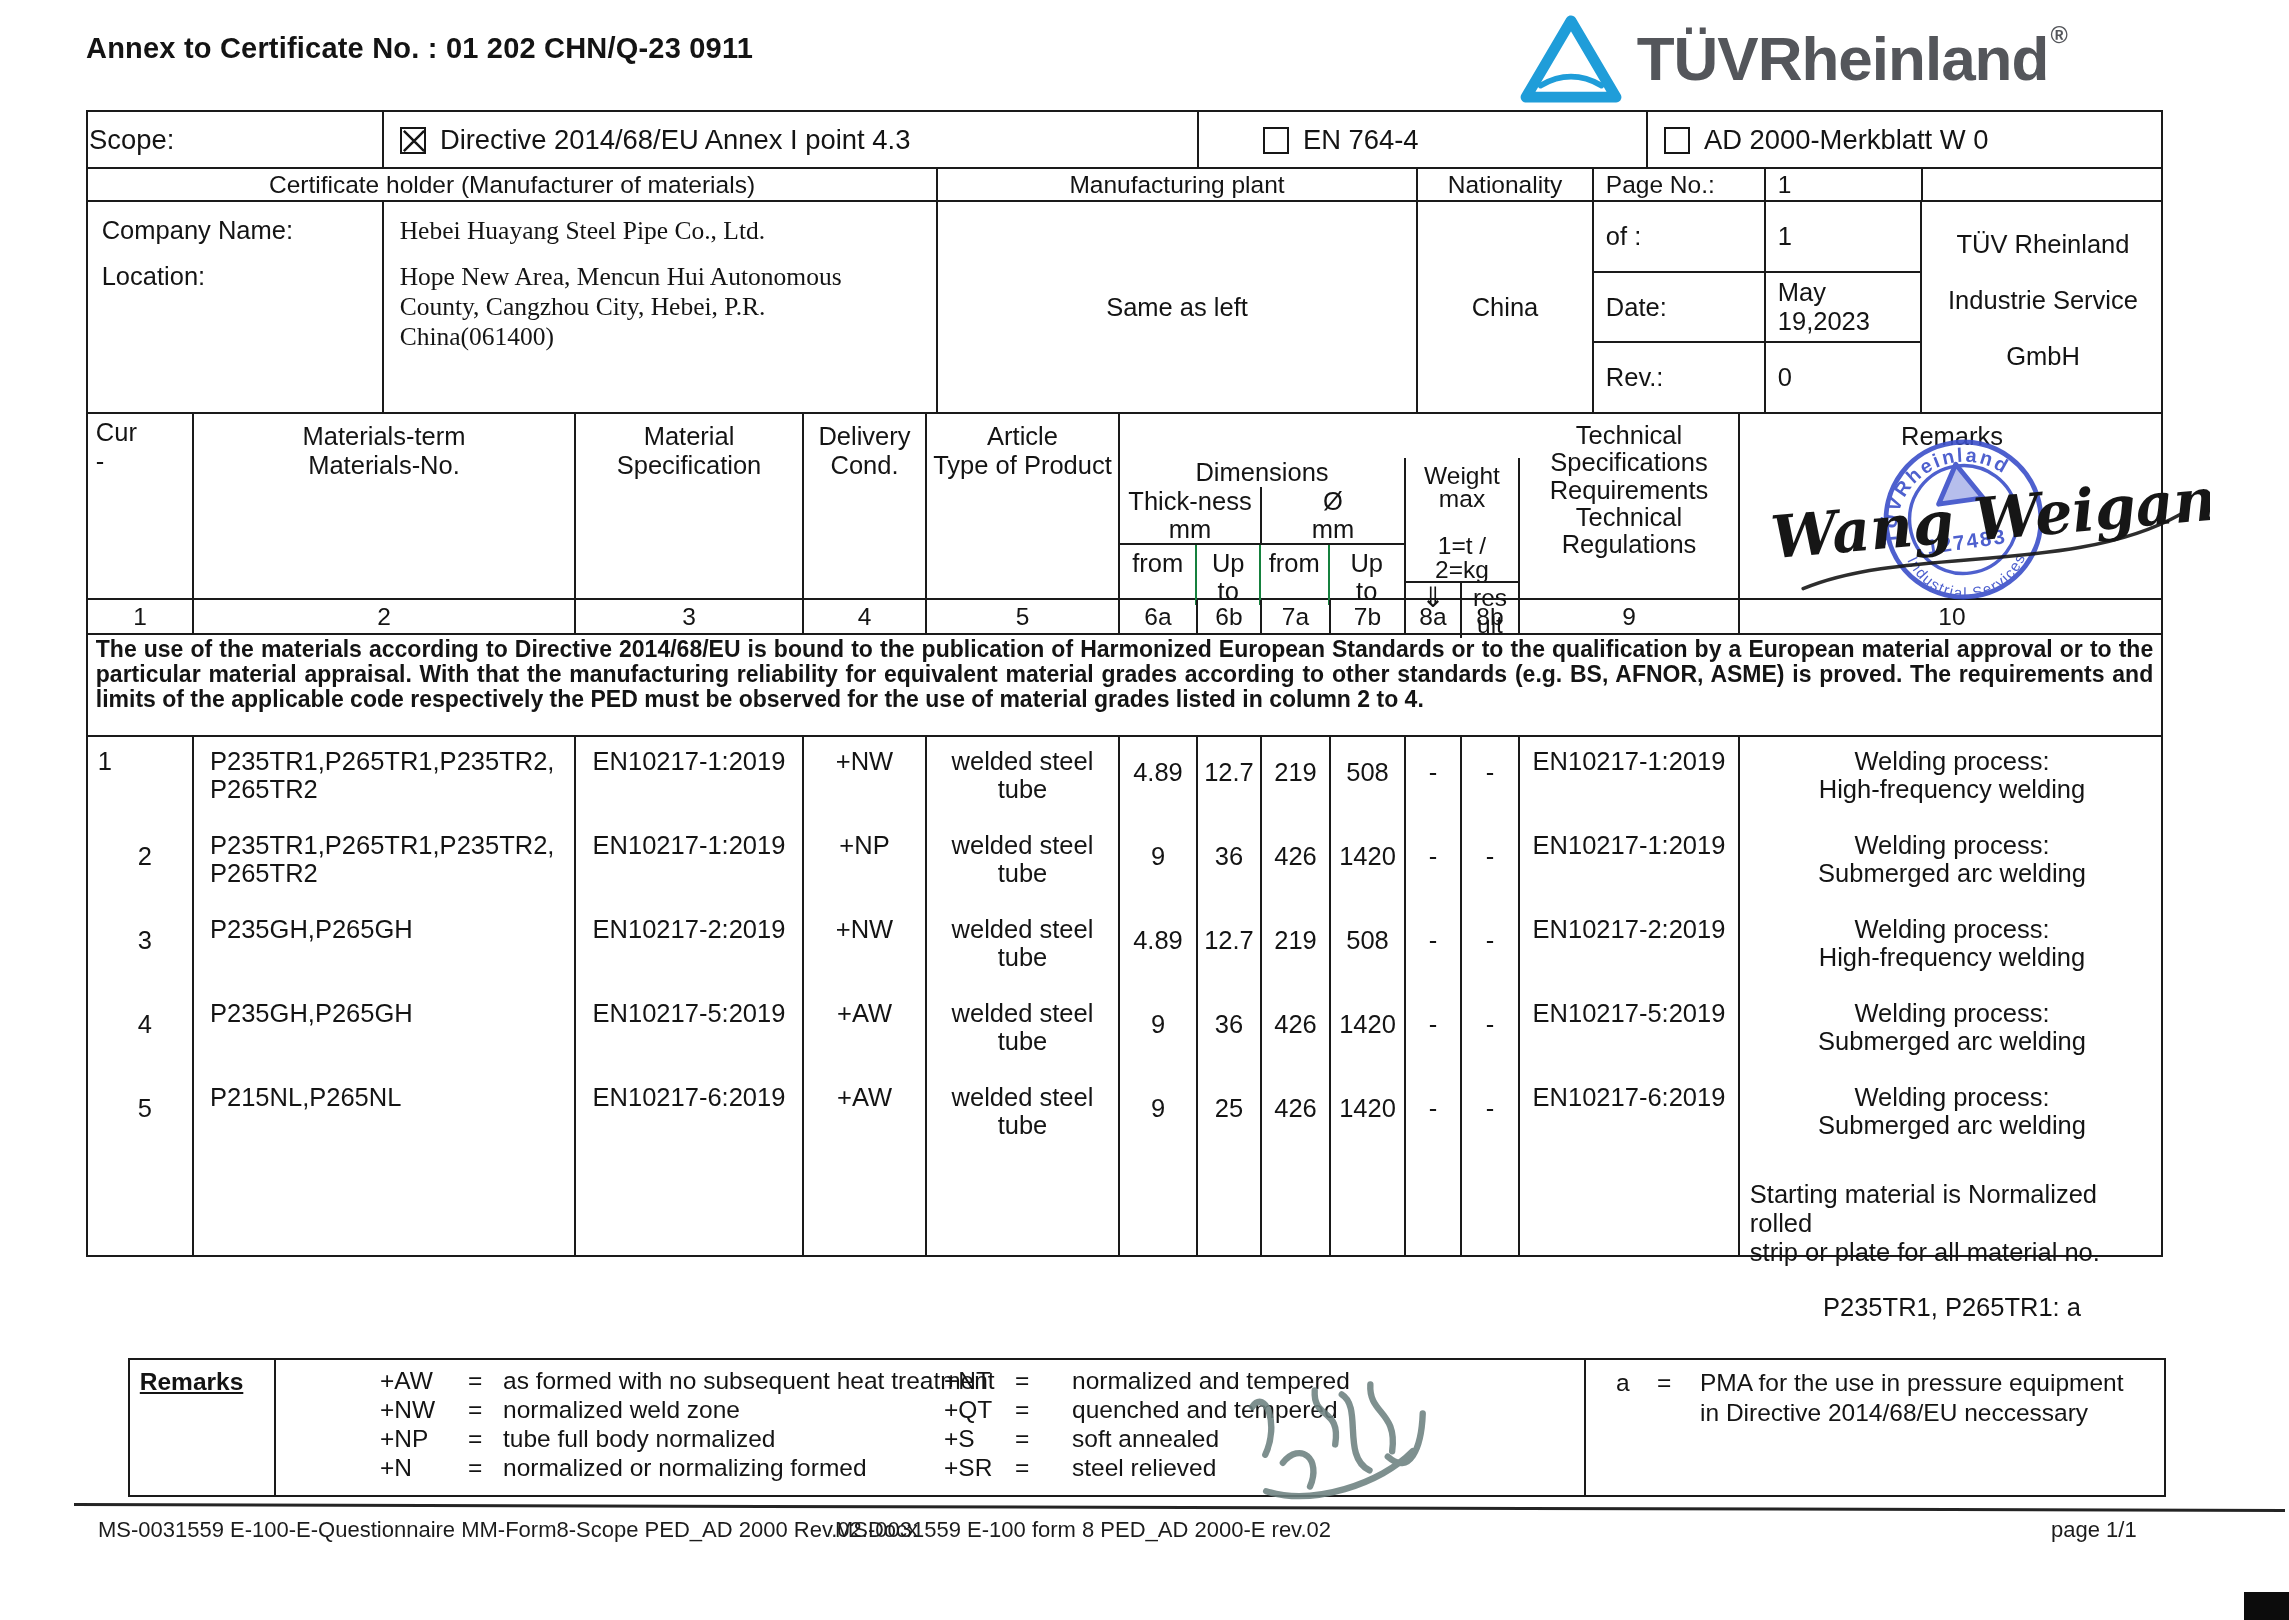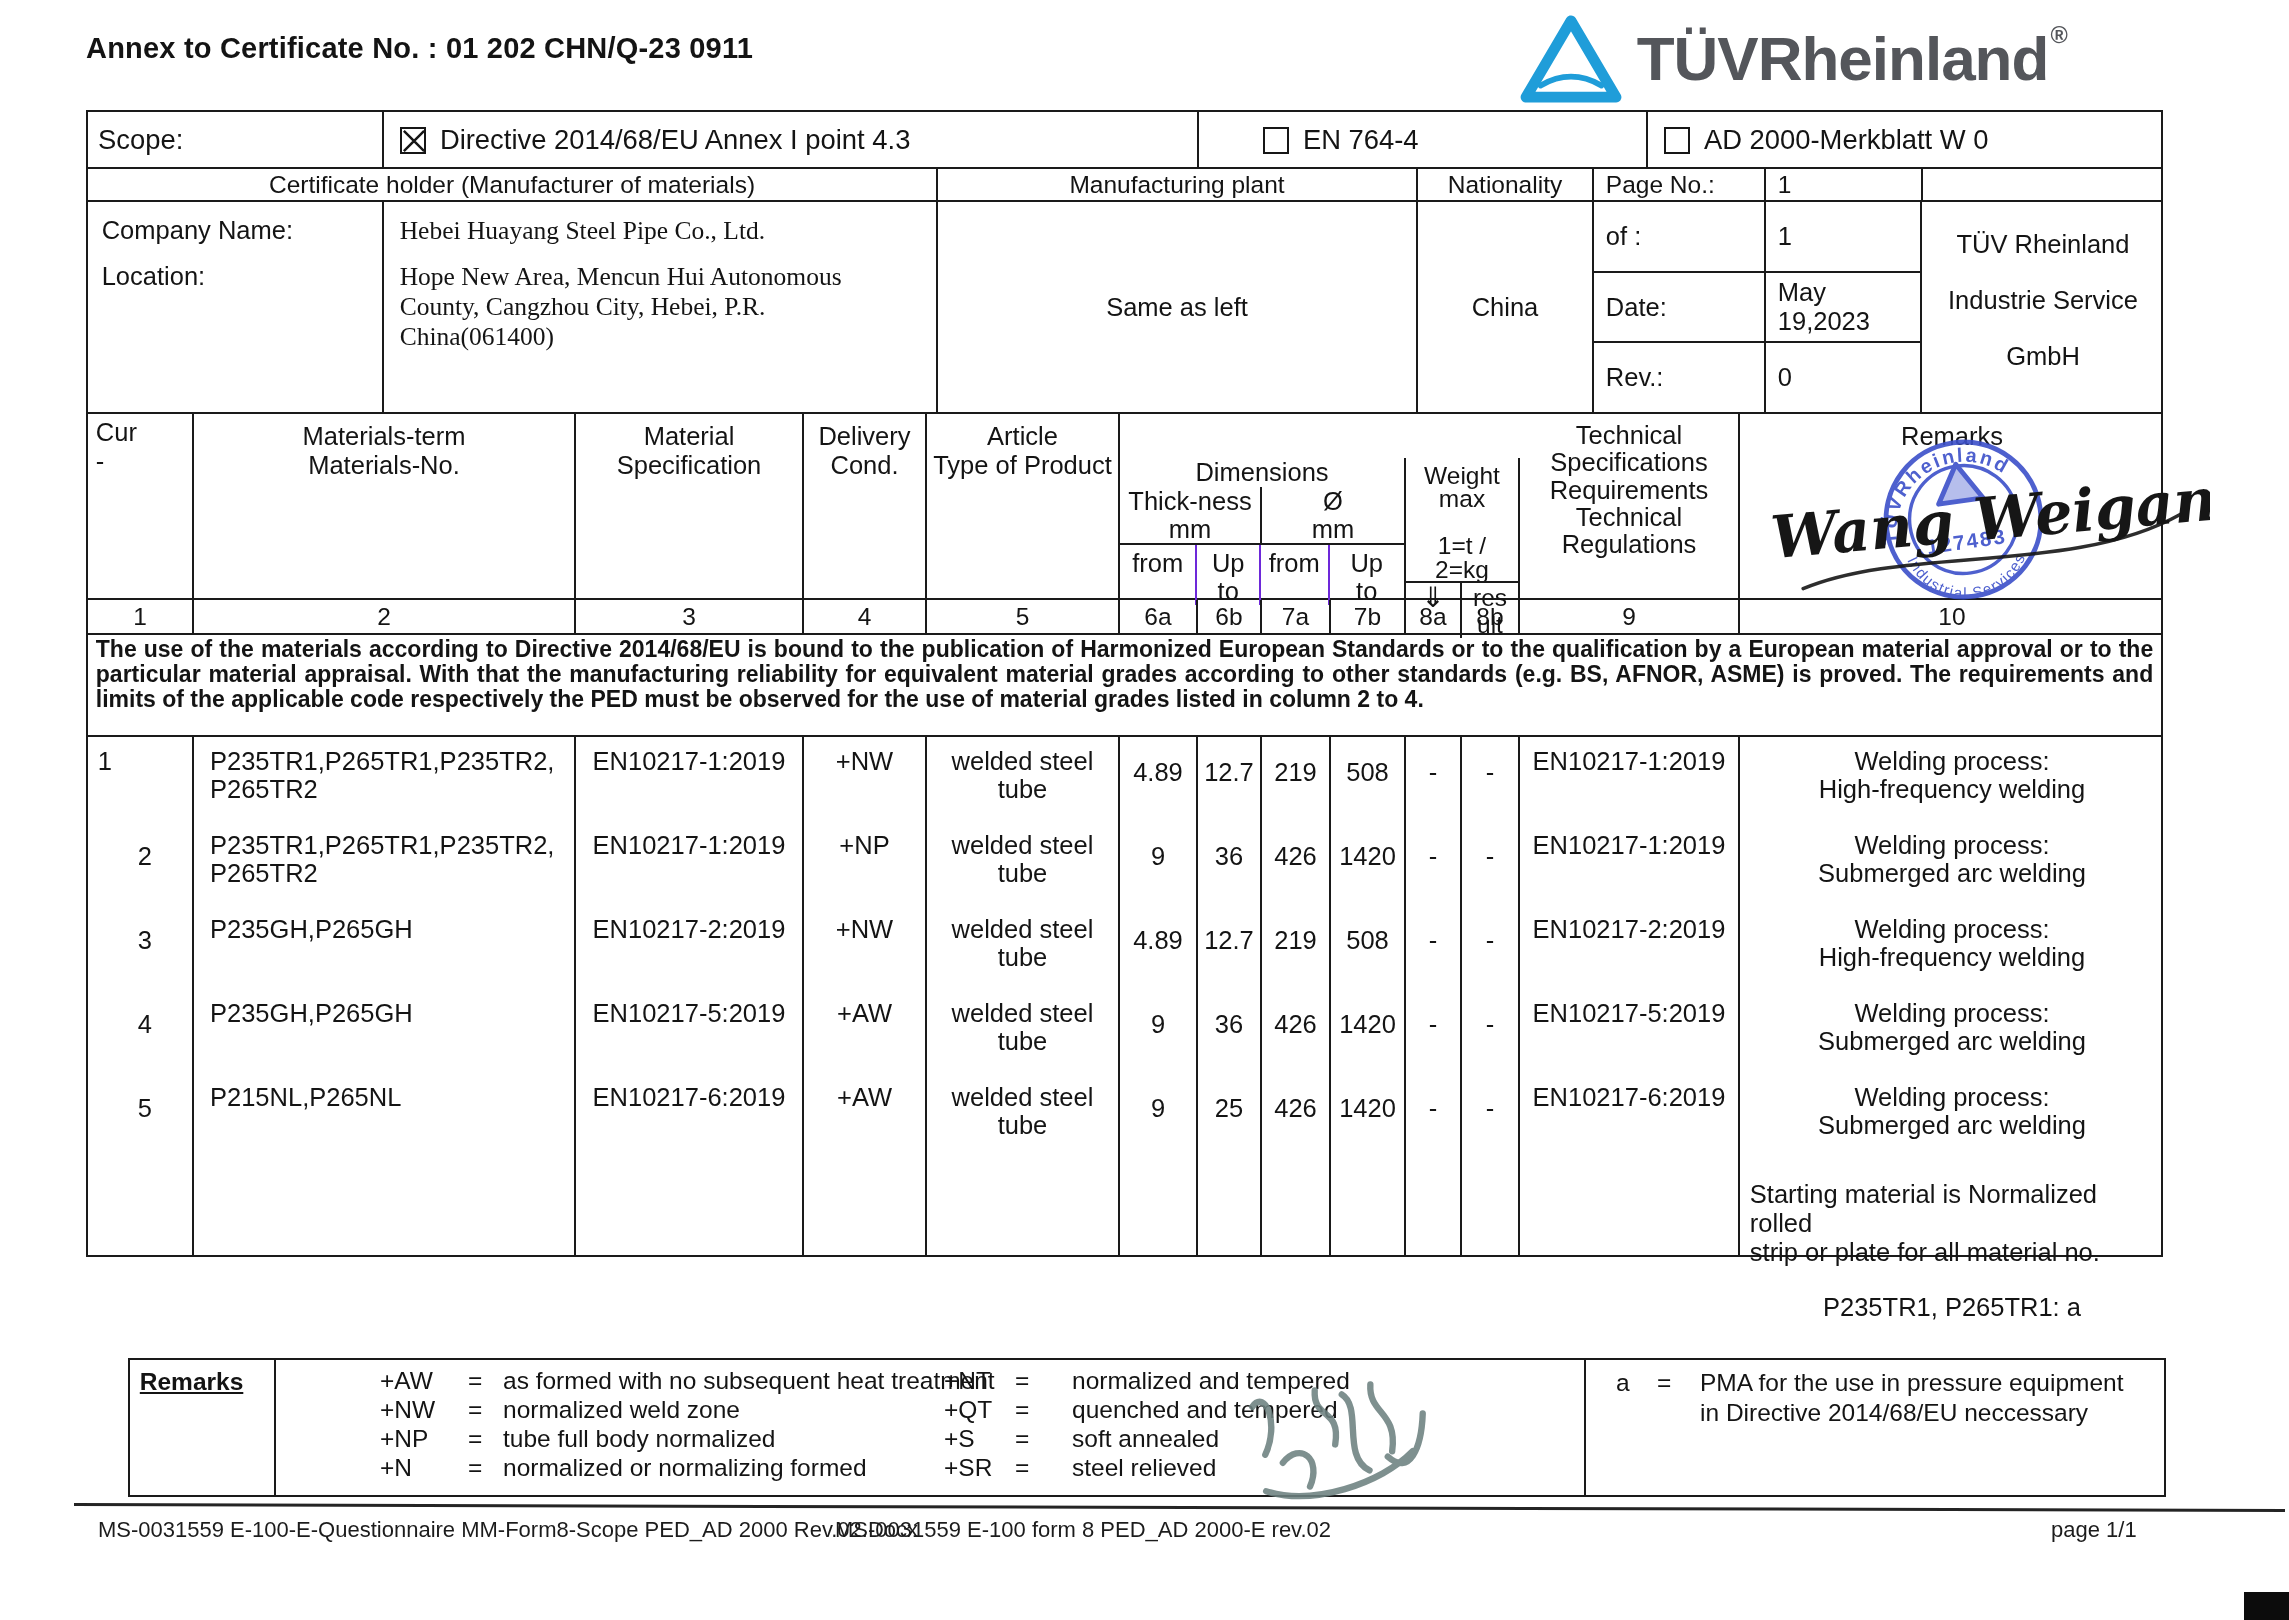--- a/index.html
+++ b/index.html
@@ -48,21 +48,21 @@
   .main-table{left:86px;top:412px;width:2077px;}
   .hrow{height:186px;font-size:25.5px;}
   .hcell{text-align:center;padding-top:7.8px;line-height:29px;}
   .dimgrp,.wgrp{display:flex;flex-direction:column;margin-top:44px;}
   .dim-title{height:47px;display:flex;align-items:center;justify-content:center;}
   .dim-mid{display:flex;height:75px;}
   .dim-mid .dm{box-sizing:border-box;display:flex;align-items:center;justify-content:center;line-height:28px;text-align:center;}
   .dm1{width:142px;border-right:2px solid #1a1a1a;}
   .dm2{width:142px;}
   .dim-sub{display:flex;flex:1;border-top:2px solid #1a1a1a;}
-  .ds{box-sizing:border-box;border-right:2px solid #6d28d9;display:flex;align-items:flex-start;justify-content:center;padding-top:3.9px;line-height:28px;text-align:center;}
+  .ds{box-sizing:border-box;border-right:2px solid #15803d;display:flex;align-items:flex-start;justify-content:center;padding-top:3.9px;line-height:28px;text-align:center;}
   .ds:last-child{border-right:none;}
   .w-title{height:123px;text-align:center;line-height:23.5px;padding-top:5.9px;font-size:24.5px;}
   .w-sub{display:flex;flex:1;border-top:2px solid #1a1a1a;}
   .ws{box-sizing:border-box;display:flex;align-items:flex-start;justify-content:center;padding-top:2px;line-height:26.5px;text-align:center;font-size:24.5px;}
   .ws1{width:56px;border-right:2px solid #1a1a1a;font-size:28px;}
   .ws2{width:56px;}
   .numrow{height:35px;font-size:24.5px;}
   .numrow .c{display:flex;align-items:center;justify-content:center;}
   .secrow{height:43px;font-size:28px;font-weight:bold;display:flex;align-items:center;padding-left:7.8px;box-sizing:border-box;}
   .noterow{height:102px;font-size:23px;font-weight:bold;line-height:25px;padding:2px 7.8px;box-sizing:border-box;text-align:justify;}
@@ -114,21 +114,21 @@
       <path d="M53 8 L99 86 L7 86 Z" fill="none" stroke="#1f9dd9" stroke-width="11" stroke-linejoin="round"></path>
       <path d="M22 74 Q53 56 84 74" fill="none" stroke="#1f9dd9" stroke-width="6" stroke-linecap="round"></path>
     </svg>
     <span class="logo-word">TÜVRheinland</span>
     <span class="logo-reg">®</span>
   </div>
 
   <div class="abs tbl info-table">
 
     <div class="trow scope-row bb">
-      <div class="c" style="width:296px;padding-left:10px;">
+      <div class="c" style="width:296px;padding-left:1px;">
           <span>Scope:</span>
         </div>
       <div class="c" style="width:815px;padding-left:15.7px;">
         <span class="cb">
             <svg width="28" height="28" viewBox="0 0 29 29">
               <path d="M4 4 L25 25 M25 4 L4 25" stroke="#161616" stroke-width="2.6" fill="none"></path>
             </svg>
           </span>
         <span>Directive 2014/68/EU Annex I point 4.3</span>
       </div>

